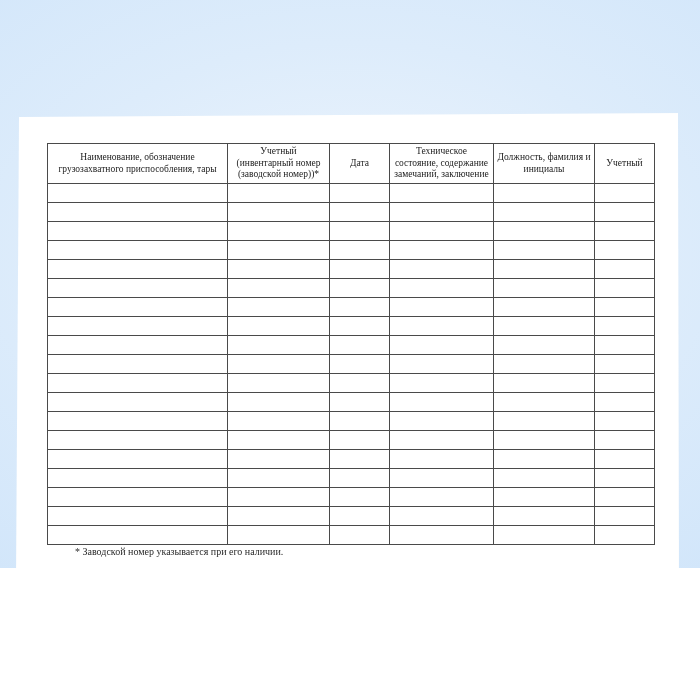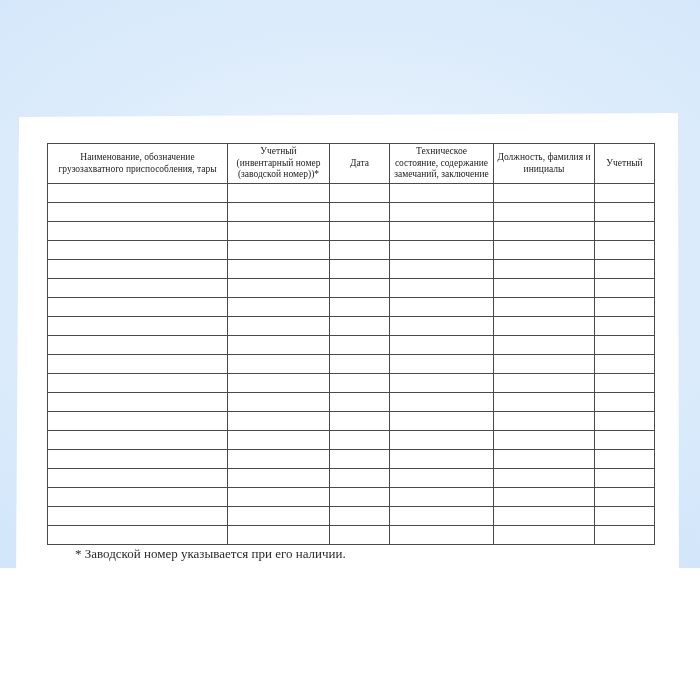--- a/index.html
+++ b/index.html
@@ -55,21 +55,21 @@
   col.c2 { width: 102px; }
   col.c3 { width: 60px; }
   col.c4 { width: 104px; }
   col.c5 { width: 101px; }
   col.c6 { width: 60px; }
   .footnote {
     position: absolute;
     left: 61px;
     top: 436px;
     font-family: "Liberation Serif", "DejaVu Serif", serif;
-    font-size: 13px;
+    font-size: 10px;
     color: #2a2a2a;
     white-space: nowrap;
   }
 </style>
 </head>
 <body>
 
 <div class="stage">
   <div class="sheet">
 

